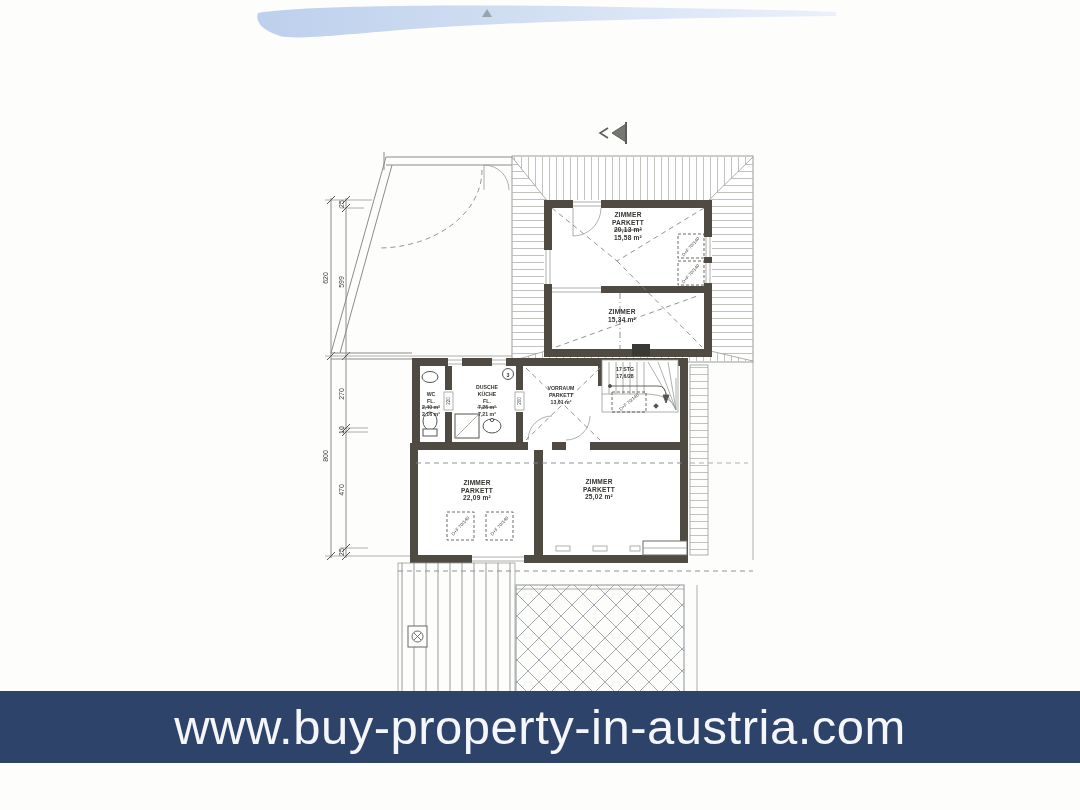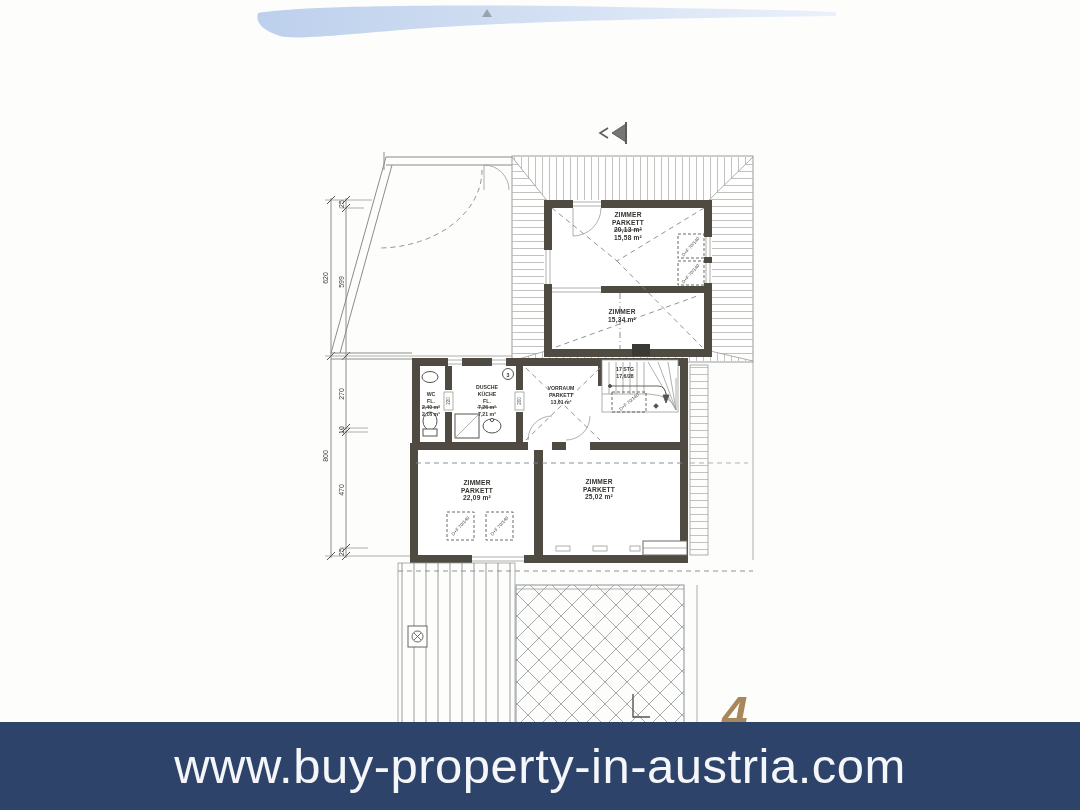--- a/index.html
+++ b/index.html
@@ -6,21 +6,21 @@
     --banner-bg:#2d436a; --banner-text:#f4f6f9; --page-number:#a8875d;
     --swoosh:#c3d3ed; --wall:#4f4b43; --line:#8a8d89;
   }
   html,body{margin:0;padding:0;background:#e9e9e9;}
   .page{position:relative;width:1080px;height:810px;background:#fdfdfc;overflow:hidden;
         font-family:"Liberation Sans",sans-serif;}
   .plan-svg{position:absolute;left:0;top:0;z-index:0;}
   .page-number{position:absolute;left:722px;top:686px;z-index:1;
     font-family:"Liberation Sans",sans-serif;font-size:46px;font-weight:700;font-style:italic;
     color:var(--page-number);}
-  .banner{position:absolute;left:0;top:722px;width:1080px;height:88px;z-index:2;
+  .banner{position:absolute;left:0;top:691px;width:1080px;height:72px;z-index:2;
     background:var(--banner-bg);display:flex;align-items:center;justify-content:center;}
   .banner-url{color:var(--banner-text);font-size:49px;font-weight:400;letter-spacing:.5px;}
   
   text{font-family:"Liberation Sans",sans-serif;fill:#33332f;}
   .rl{font-size:6.6px;font-weight:700;text-anchor:middle;letter-spacing:.2px;}
   .rs{font-size:5.2px;font-weight:700;text-anchor:middle;}
   .dim{font-size:7px;fill:#3c3c38;text-anchor:middle;}
   .tiny{font-size:4.6px;fill:#4a4a46;text-anchor:middle;}
   .thin{stroke:#8a8d89;stroke-width:1;fill:none;}
   .thin2{stroke:#9a9d98;stroke-width:.8;fill:none;}

